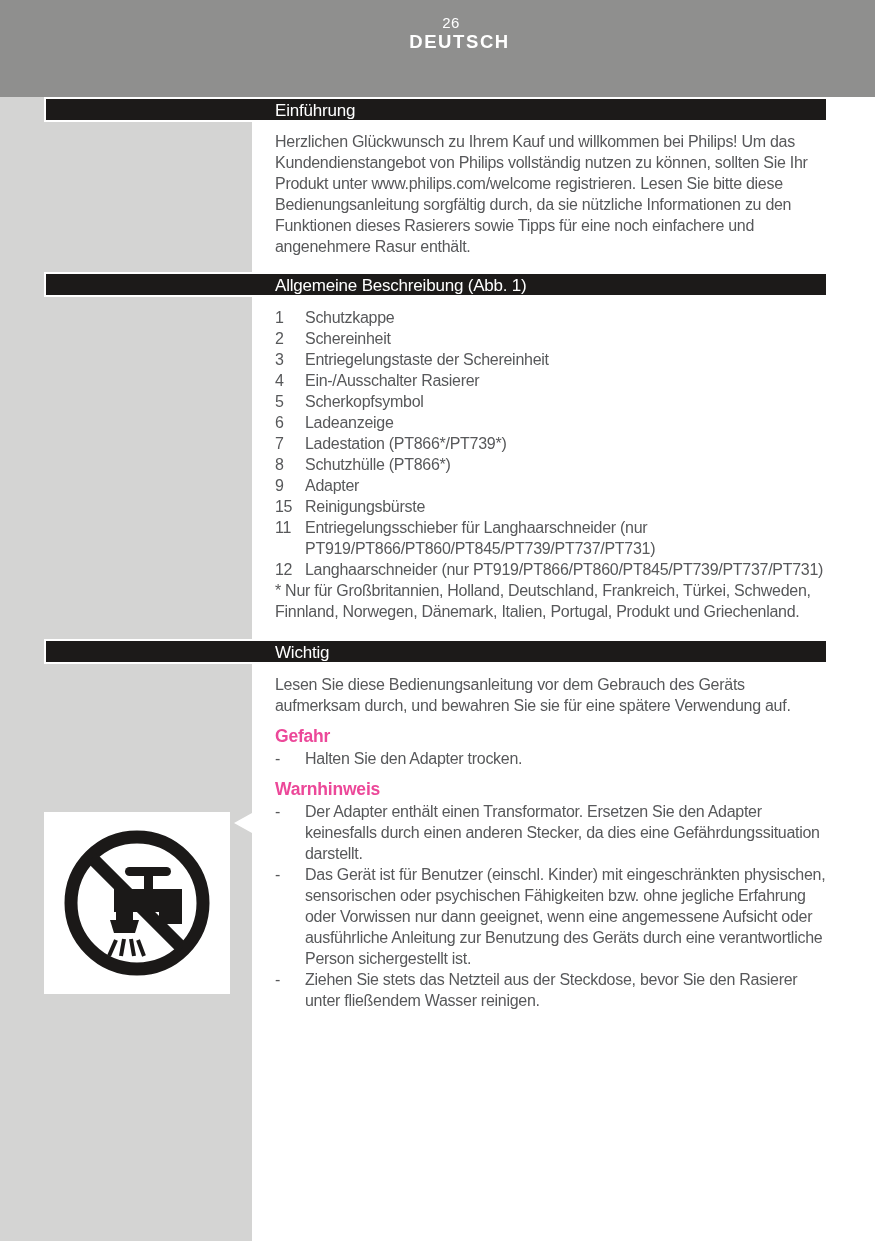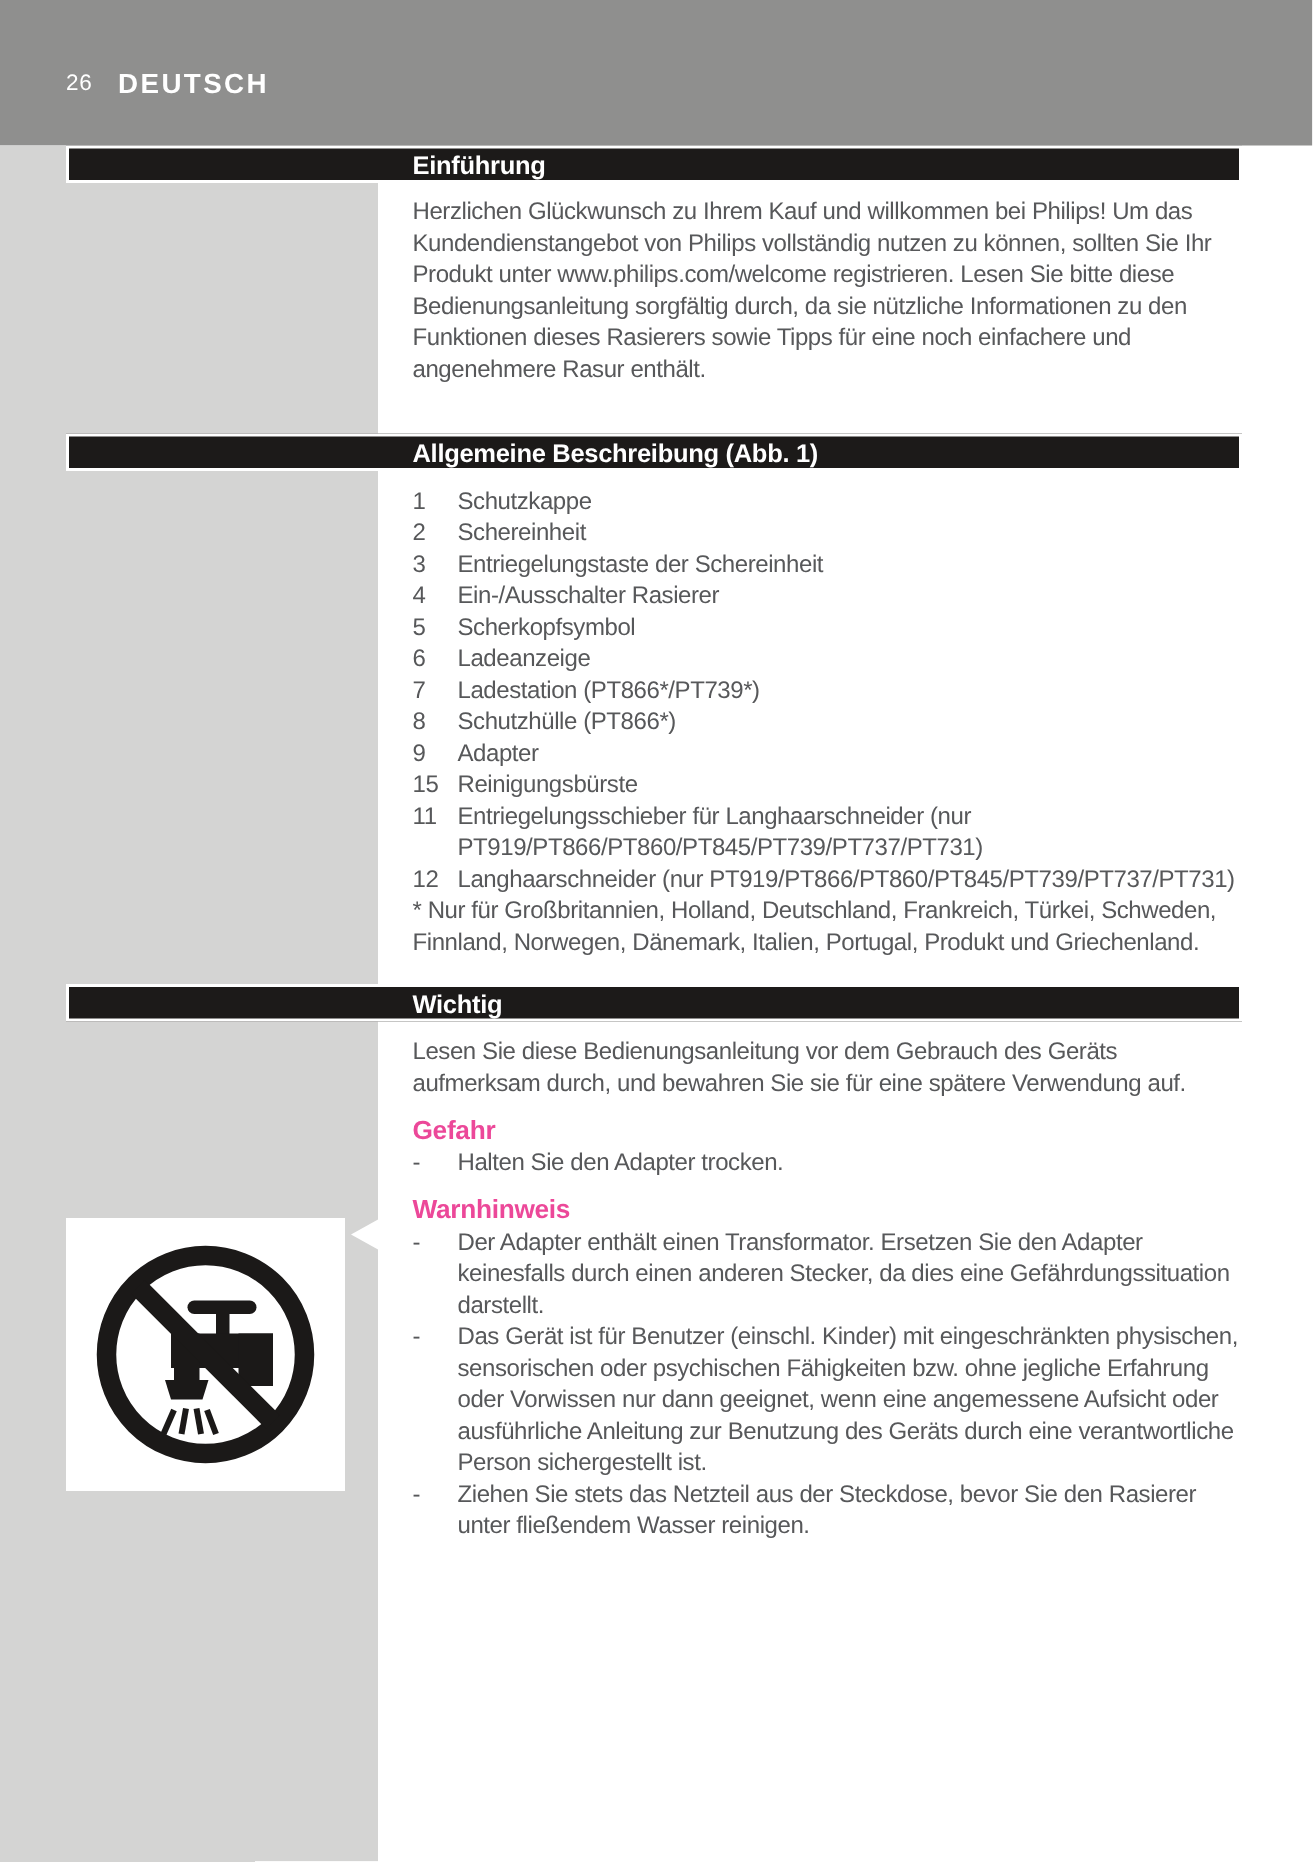--- a/index.html
+++ b/index.html
@@ -1,30 +1,30 @@
 <!DOCTYPE html>
 <html><head>
 <meta charset="utf-8">
 <style>
   html,body{margin:0;padding:0;background:#ffffff;}
   .page{position:relative;width:875px;height:1241px;background:#ffffff;overflow:hidden;
         font-family:"Liberation Sans",sans-serif;}
   
   .band{position:absolute;top:0;left:0;width:875px;height:97px;background:#8f8f8e;
-        box-sizing:border-box;display:flex;align-items:center;padding:14px 0 0 44px;color:#fff;}
+        box-sizing:border-box;display:flex;align-items:center;padding:14px 0 0 44px;color:#fff;flex-direction:column;}
   .pagenum{font-size:15px;letter-spacing:.5px;margin-right:17px;}
   .lang{font-size:18.5px;font-weight:700;letter-spacing:1.6px;}
   
   .leftcol{position:absolute;top:97px;left:0;width:252px;height:1144px;background:#d4d4d3;}
   
   .main{position:absolute;top:97px;left:0;width:875px;}
   .bar{margin-left:44px;width:784px;box-sizing:border-box;border:2px solid #ffffff;
-       background:#1c1a19;color:#ffffff;font-size:17px;font-weight:700;letter-spacing:-.2px;
+       background:#1c1a19;color:#ffffff;font-size:17px;font-weight:400;letter-spacing:-.2px;
        padding:1px 0 1px 229px;line-height:21px;height:25px;}
-  .bar2{margin-top:32px;}
+  .bar2{margin-top:15px;}
   .bar3{margin-top:17px;}
   .body{margin:0 0 0 275px;width:555px;font-size:16px;line-height:21px;color:#57585a;
         letter-spacing:-.28px;}
   .intro{margin-top:9px;}
   .numlist,.dashlist{margin:10px 0 0 275px;width:555px;font-size:16px;line-height:21px;
         color:#57585a;letter-spacing:-.28px;}
   .dashlist{margin-top:0;}
   .row{display:flex;}
   .num{flex:0 0 30px;}
   .dash{flex:0 0 30px;}

